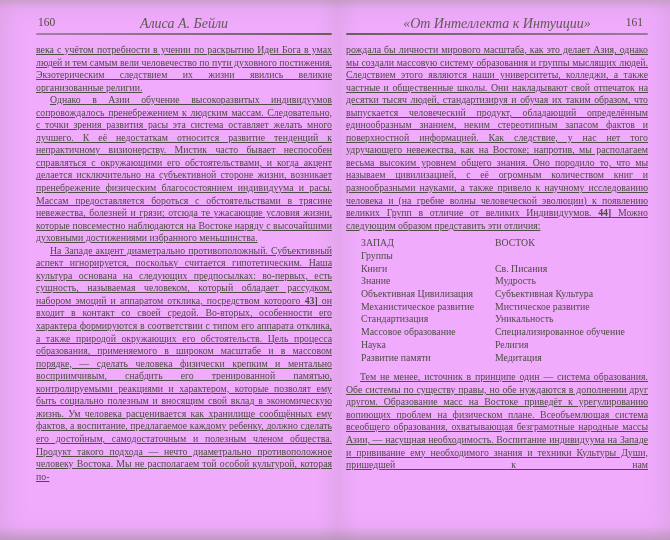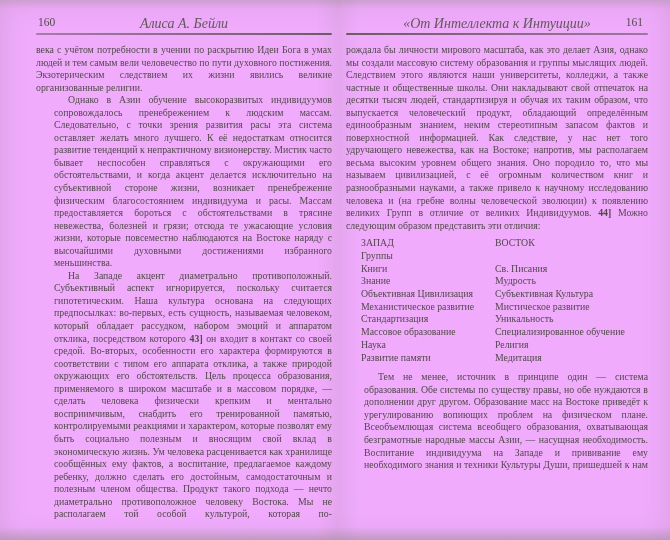--- a/index.html
+++ b/index.html
@@ -44,22 +44,22 @@
   .page-right .headrule {
     background: linear-gradient(to right, rgba(95,92,85,0.95), rgba(95,92,85,0.60));
   }
   .pagebody {
     margin-top: 9px;
     font-size: 9.8px;
     line-height: 12.55px;
     color: #4f4c45;
     text-align: justify;
   }
-  .pagebody p { margin: 0; }
-  p.ind { text-indent: 14px; margin-left: 18px; }
+  .pagebody p { margin: 0; text-decoration: underline; }
+  p.ind { text-indent: 14px; }
   p.cutoff { text-align-last: justify; }
   .marker { font-weight: bold; }
   .cmp { margin: 5px 0 7px 15px; }
   .cmp-row {
     display: grid;
     grid-template-columns: 134px 1fr;
     line-height: 12.7px;
     text-align: left;
   }
 </style>

